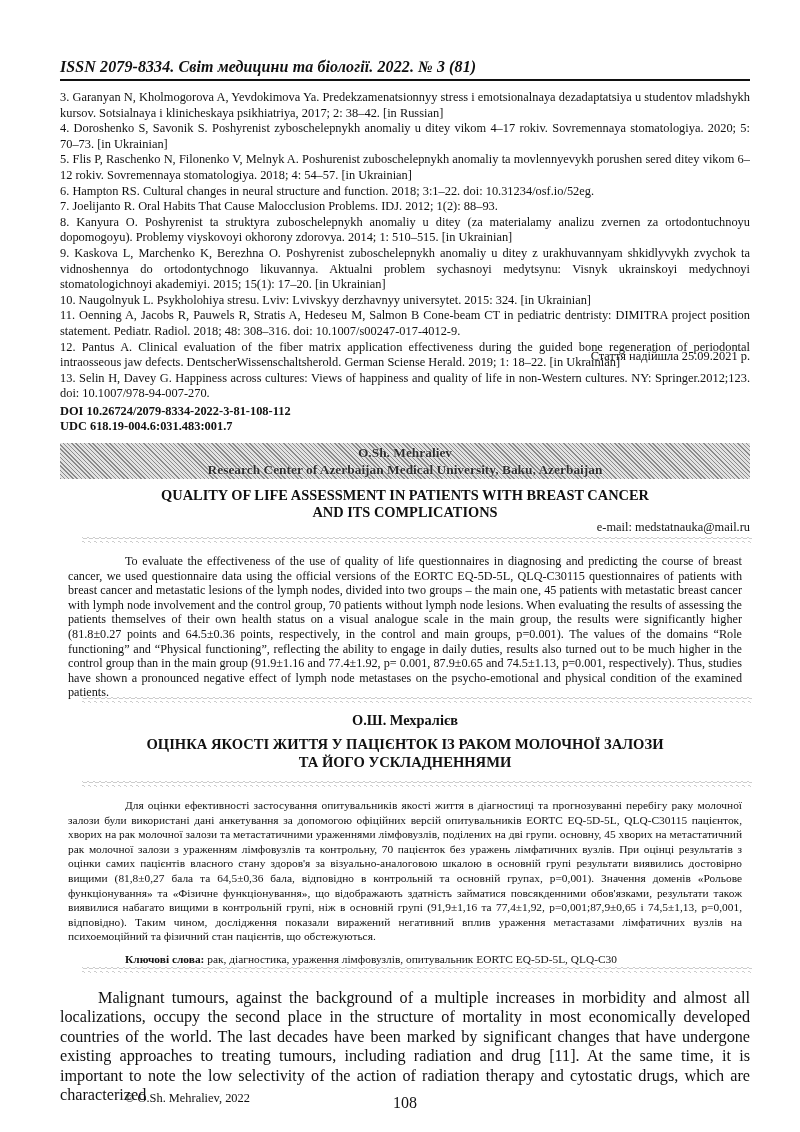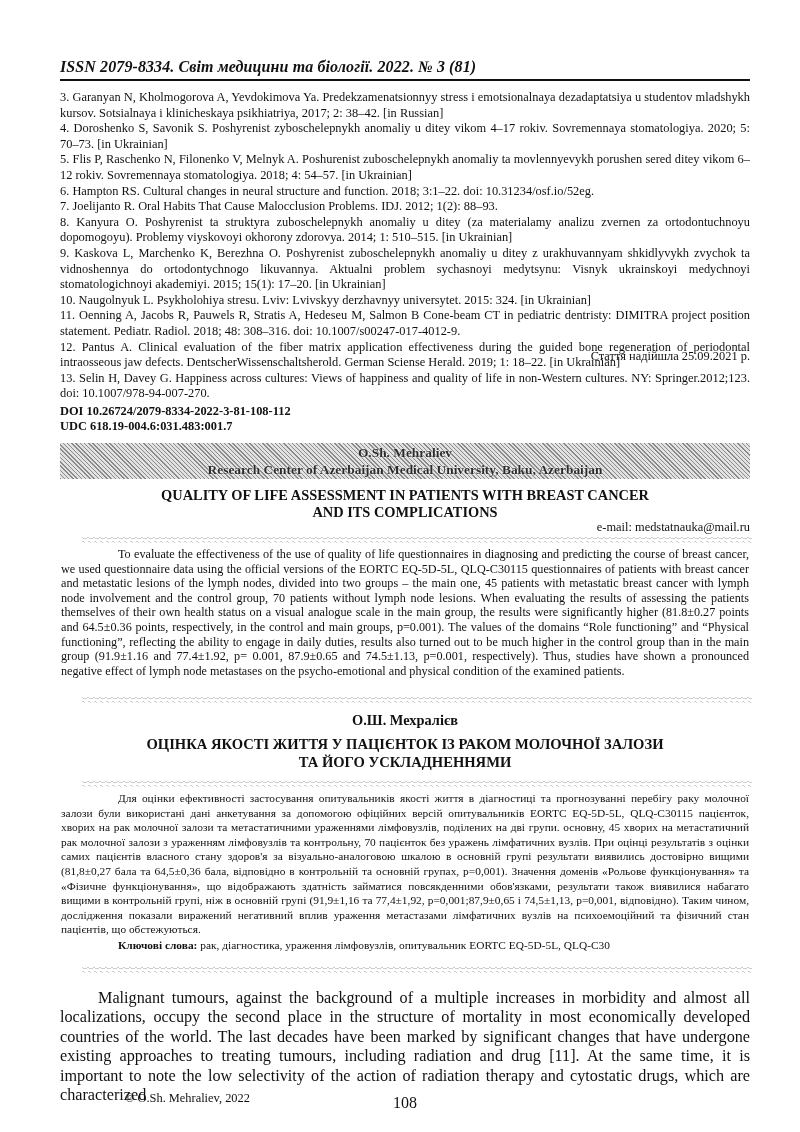--- a/index.html
+++ b/index.html
@@ -54,21 +54,21 @@
       position: absolute; left: 22px; width: 670px; height: 6px;
       background:
         radial-gradient(circle at 3px -1px, transparent 2.3px, #c8c8c8 2.3px, #c8c8c8 3.2px, transparent 3.2px) 0 0 / 6px 6px repeat-x,
         radial-gradient(circle at 0px 7px, transparent 2.3px, #c8c8c8 2.3px, #c8c8c8 3.2px, transparent 3.2px) 0 0 / 6px 6px repeat-x;
       opacity: 0.9;
     }
     .abstract {
       position: absolute; left: 0; width: 690px;
       font-size: 12.2px; line-height: 14.6px; text-align: justify;
     }
-    .abstract p { margin: 1px; text-indent: 57px; }
+    .abstract p { margin: 8px; text-indent: 57px; }
     .keywords { text-indent: 57px; margin: 0; }
     .keywords b { font-weight: bold; }
     .author-ua {
       position: absolute; top: 712px; left: 0; width: 690px;
       text-align: center; font-weight: bold; font-size: 14.4px; line-height: 17px;
     }
     .title-ua {
       position: absolute; top: 736px; left: 0; width: 690px;
       text-align: center; font-weight: bold; font-size: 14.6px; line-height: 17.5px;
     }

